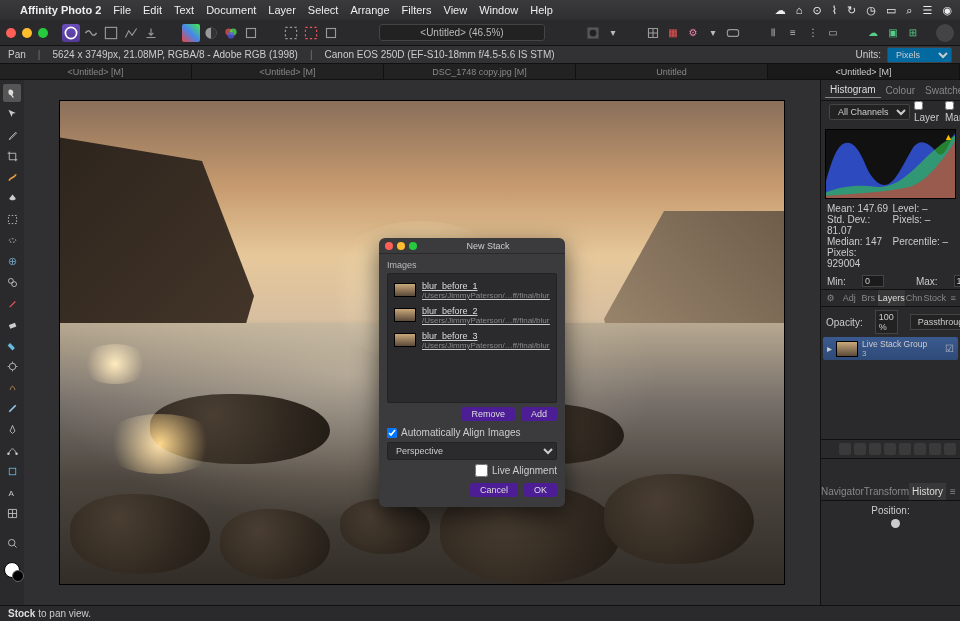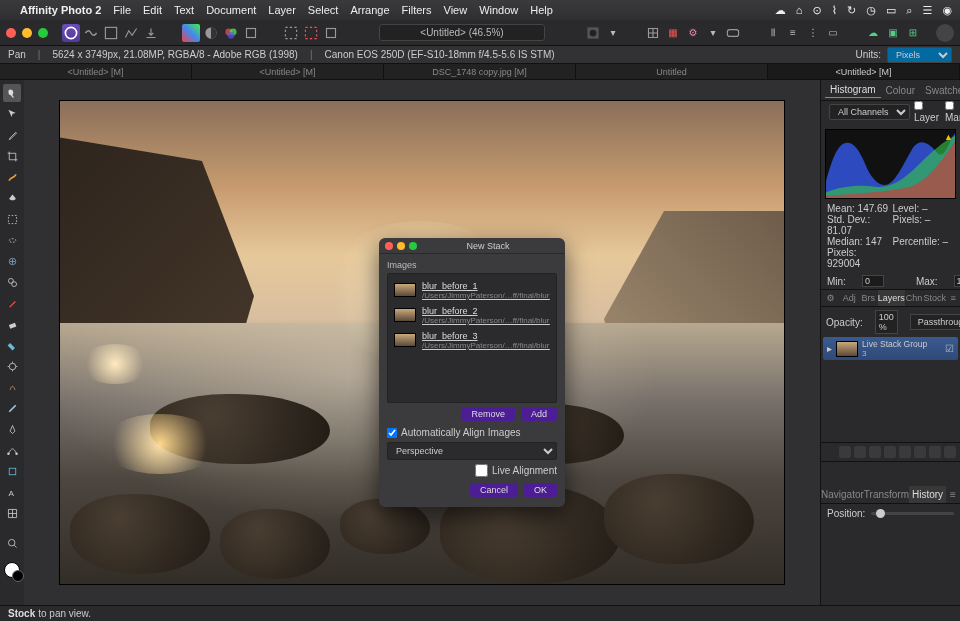--- a/index.html
+++ b/index.html
@@ -61,21 +61,21 @@
 .opacity-row select, .opacity-row .val{ background:#222; border:1px solid #444; font-size:9px; color:#ccc; padding:1px 3px; border-radius:0;}
 .layer-row{ display:flex; align-items:center; gap:4px; background:linear-gradient(#3a5a8f,#2f4a78); padding:2px 4px; margin:0 2px; border-radius:2px; font-size:9px;}
 .layer-thumb{ width:22px; height:16px; background:linear-gradient(#caa87a,#5a4a3a); border:1px solid #000;}
 .layer-icons{ margin-left:auto; display:flex; gap:3px; opacity:.8;}
 .layer-fill{ flex:1; }
 .bottom-icons{ display:flex; gap:3px; padding:3px 4px; border-top:1px solid #111; justify-content:flex-end;}
 .bottom-icons span{ width:12px; height:12px; background:#3a3a3a; border-radius:2px;}
 .nav-tabs{ display:flex; border-top:1px solid #111; border-bottom:1px solid #111; font-size:9px;}
 .nav-tabs span{flex:1; text-align:center; padding:3px 0; color:#888;margin-top:24px;}
 .nav-tabs span.active{ background:#383838; color:#ddd;}
-.slider-row{ padding:4px 6px; display:flex; align-items:center; gap:6px; font-size:9px;}
+.slider-row{ padding:4px 6px; display:flex; align-items:center; gap:6px; font-size:9px;flex-direction:column;}
 .slider{ flex:1; height:3px; background:#444; border-radius:2px; position:relative;}
 .slider .knob{ position:absolute; left:6%; top:-3px; width:9px; height:9px; background:#ccc; border-radius:50%;}
 
 .statusbar{ position:absolute; bottom:0; left:0; right:0; height:16px; background:#2a2a2c; display:flex; align-items:center; padding:0 8px; font-size:9px; color:#999; border-top:1px solid #111;}
 .statusbar b{ color:#ddd; font-weight:600; margin-right:3px;}
 
 
 .dialog { position:absolute; left:355px; top:158px; width:186px; background:#3b3b3d; border-radius:6px; box-shadow:0 8px 24px rgba(0,0,0,.6); font-size:10px; z-index:50;}
 .dialog .titlebar{ height:16px; display:flex; align-items:center; padding:0 6px; border-bottom:1px solid #2a2a2a;}
 .dialog .titlebar .dots{ display:flex; gap:4px;}

